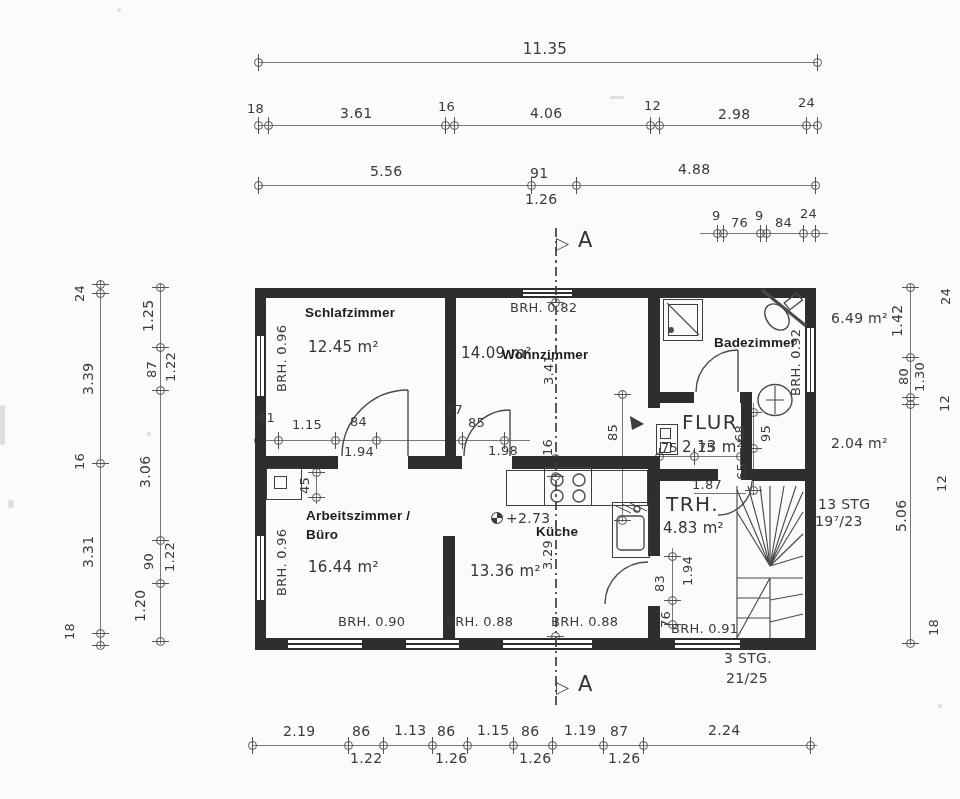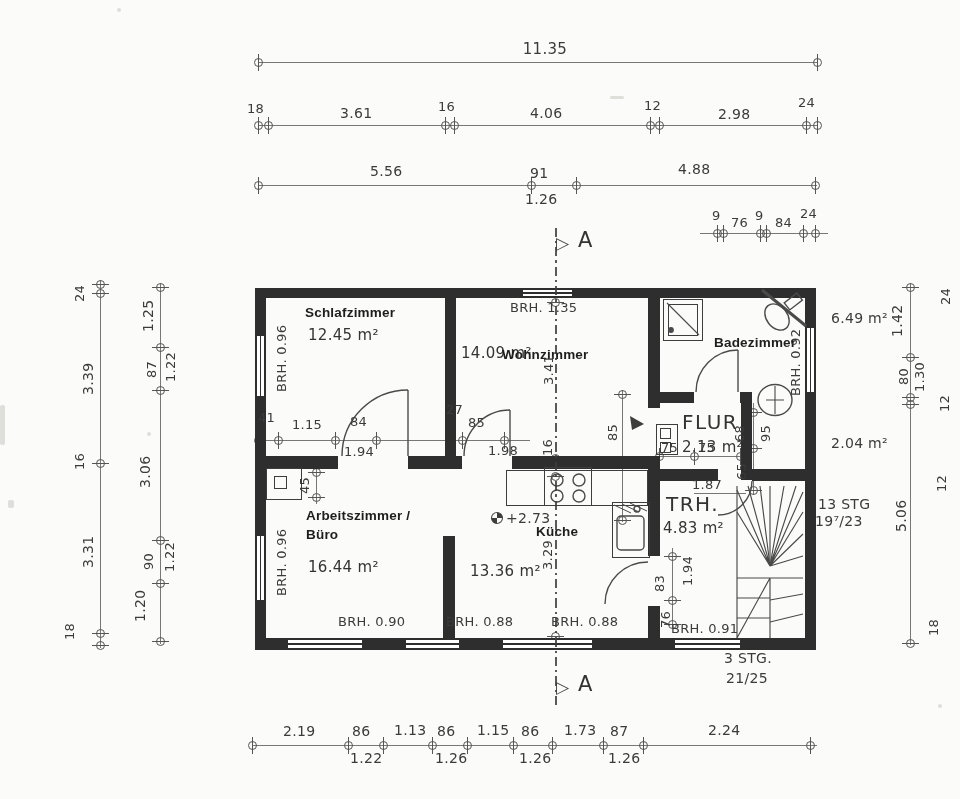--- a/index.html
+++ b/index.html
@@ -172,21 +172,21 @@
 
   <div class="lbl md" style="left:283px;top:723px">2.19</div>
   <div class="lbl md" style="left:352px;top:723px">86</div>
   <div class="lbl md" style="left:350px;top:750px">1.22</div>
   <div class="lbl md" style="left:394px;top:722px">1.13</div>
   <div class="lbl md" style="left:437px;top:723px">86</div>
   <div class="lbl md" style="left:435px;top:750px">1.26</div>
   <div class="lbl md" style="left:477px;top:722px">1.15</div>
   <div class="lbl md" style="left:521px;top:723px">86</div>
   <div class="lbl md" style="left:519px;top:750px">1.26</div>
-  <div class="lbl md" style="left:564px;top:722px">1.73</div>
+  <div class="lbl md" style="left:564px;top:722px">1.19</div>
   <div class="lbl md" style="left:610px;top:723px">87</div>
   <div class="lbl md" style="left:608px;top:750px">1.26</div>
   <div class="lbl md" style="left:708px;top:722px">2.24</div>
 
   <div class="lbl r" style="left:72px;top:302px">24</div>
   <div class="lbl r md" style="left:80px;top:395px">3.39</div>
   <div class="lbl r" style="left:72px;top:470px">16</div>
   <div class="lbl r md" style="left:80px;top:568px">3.31</div>
   <div class="lbl r" style="left:62px;top:640px">18</div>
   <div class="lbl r md" style="left:140px;top:332px">1.25</div>
@@ -200,39 +200,39 @@
   <div class="lbl r" style="left:938px;top:305px">24</div>
   <div class="lbl r md" style="left:889px;top:337px">1.42</div>
   <div class="lbl r" style="left:896px;top:385px">80</div>
   <div class="lbl r" style="left:912px;top:392px">1.30</div>
   <div class="lbl r" style="left:937px;top:412px">12</div>
   <div class="lbl r" style="left:934px;top:492px">12</div>
   <div class="lbl r md" style="left:893px;top:532px">5.06</div>
   <div class="lbl r" style="left:926px;top:636px">18</div>
 
   <div class="lbl room" style="left:305px;top:305px">Schlafzimmer</div>
-  <div class="lbl hand" style="left:308px;top:326px">12.45 m²</div>
+  <div class="lbl hand" style="left:308px;top:338px">12.45 m²</div>
   <div class="lbl hand" style="left:461px;top:344px">14.09 m²</div>
   <div class="lbl room" style="left:502px;top:347px">Wohnzimmer</div>
   <div class="lbl room" style="left:714px;top:335px">Badezimmer</div>
   <div class="lbl hl" style="left:682px;top:410px">FLUR</div>
   <div class="lbl hand" style="left:682px;top:438px">2.13 m²</div>
   <div class="lbl room" style="left:306px;top:508px">Arbeitszimmer /</div>
   <div class="lbl room" style="left:306px;top:527px">Büro</div>
   <div class="lbl hand" style="left:308px;top:558px">16.44 m²</div>
   <div class="lbl room" style="left:536px;top:524px">Küche</div>
   <div class="lbl hand" style="left:470px;top:562px">13.36 m²</div>
   <div class="lbl hl" style="left:666px;top:492px">TRH.</div>
   <div class="lbl hand" style="left:663px;top:519px">4.83 m²</div>
 
   <div class="lbl md" style="left:831px;top:310px">6.49 m²</div>
   <div class="lbl md" style="left:831px;top:435px">2.04 m²</div>
   <div class="lbl md" style="left:506px;top:510px">+2.73</div>
 
-  <div class="lbl" style="left:510px;top:300px">BRH. 1.35</div>
+  <div class="lbl" style="left:510px;top:300px">BRH. 0.82</div>
   <div class="lbl r" style="left:274px;top:392px">BRH. 0.96</div>
   <div class="lbl r" style="left:274px;top:596px">BRH. 0.96</div>
   <div class="lbl r" style="left:788px;top:396px">BRH. 0.92</div>
   <div class="lbl" style="left:338px;top:614px">BRH. 0.90</div>
   <div class="lbl" style="left:446px;top:614px">BRH. 0.88</div>
   <div class="lbl" style="left:551px;top:614px">BRH. 0.88</div>
   <div class="lbl" style="left:671px;top:621px">BRH. 0.91</div>
 
   <div class="lbl md" style="left:818px;top:496px">13 STG</div>
   <div class="lbl md" style="left:815px;top:513px">19⁷/23</div>

